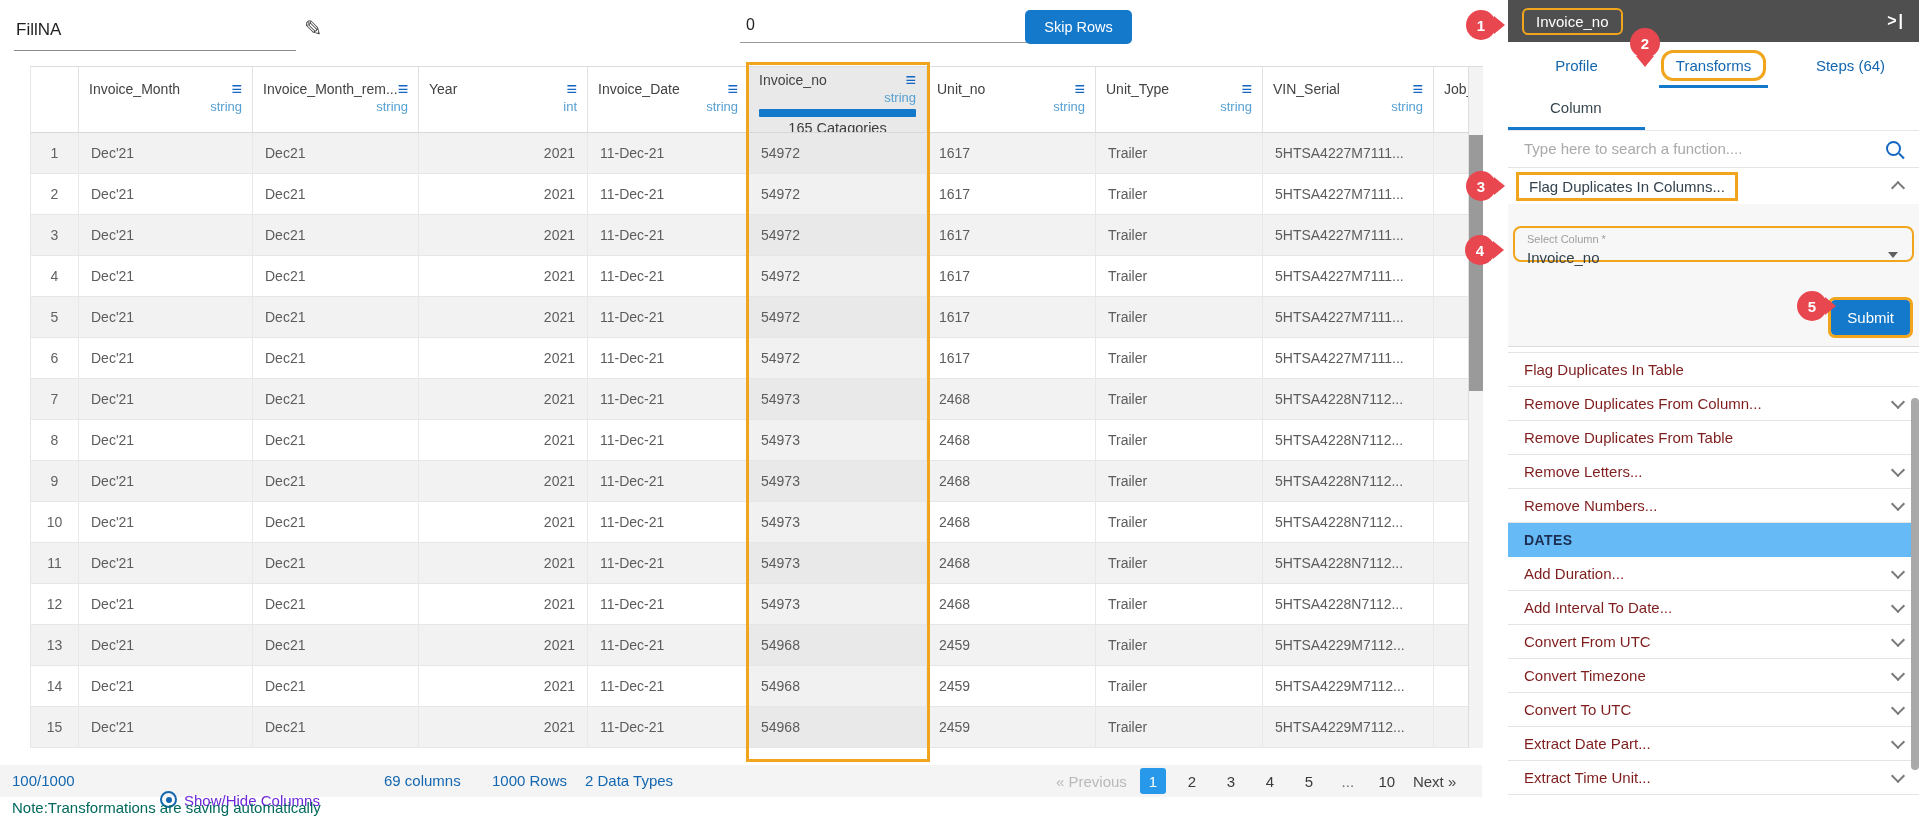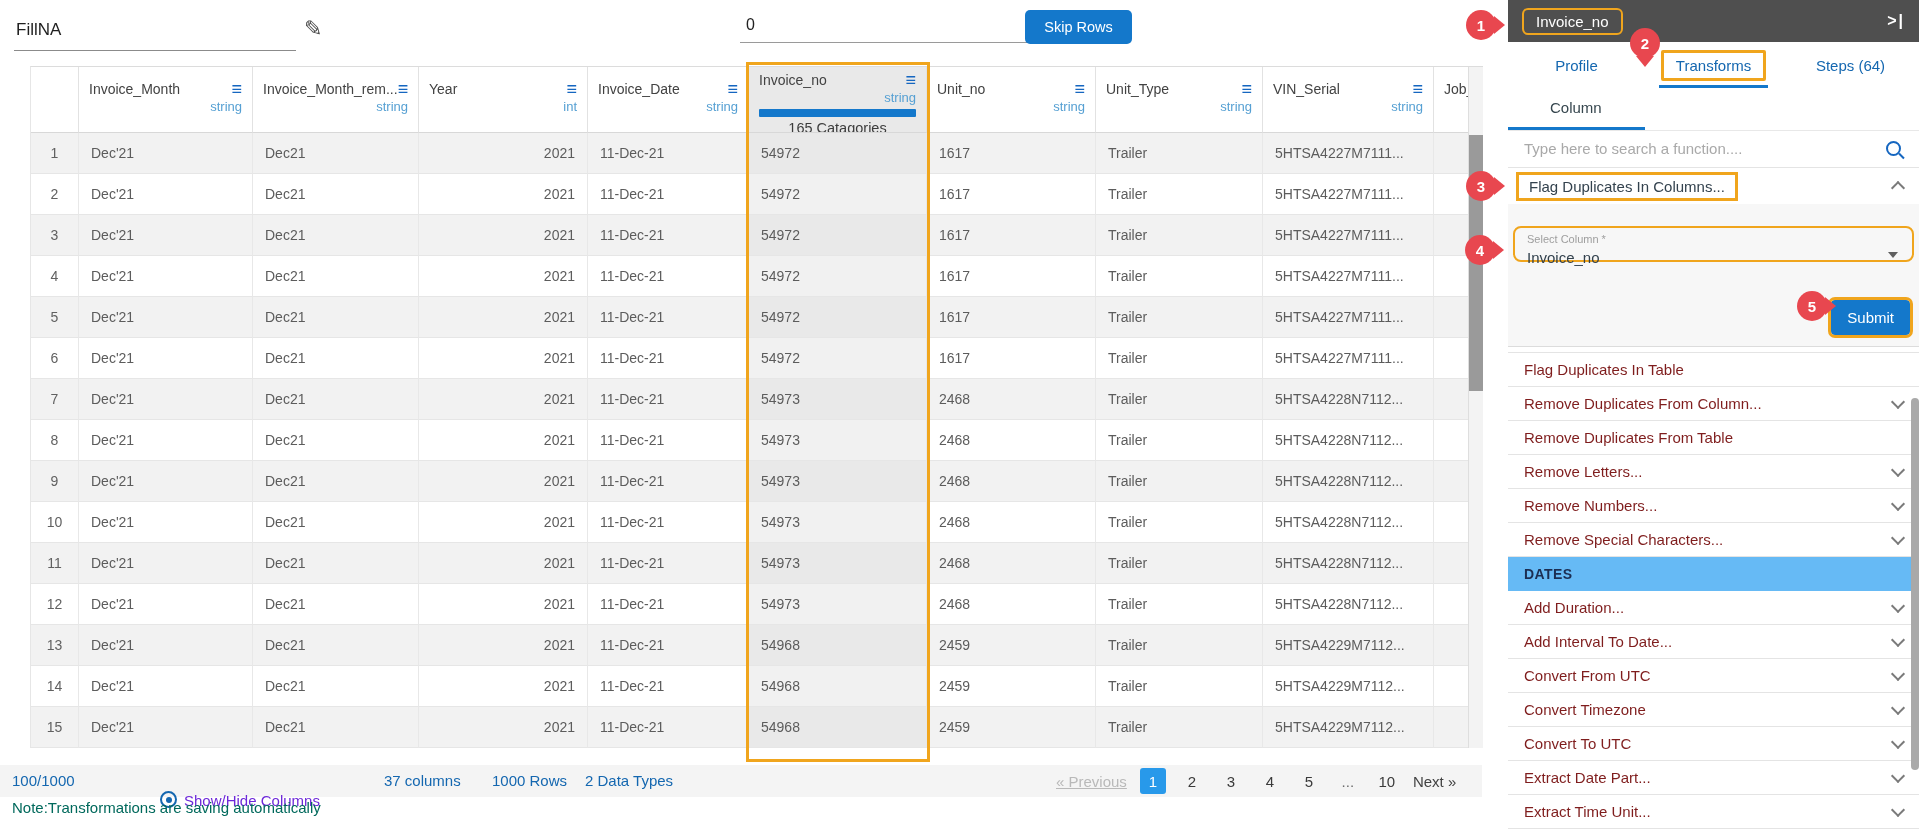--- a/index.html
+++ b/index.html
@@ -50,38 +50,38 @@
   .f-showhide{position:absolute;left:160px;color:#6d28d9;cursor:pointer;margin-top:20px;}
   .eye-icon{width:13px;height:13px;border-radius:50%;border:2px solid #1467b0;display:inline-block;
     position:relative;vertical-align:-2px;margin-right:7px;}
   .eye-icon::after{content:"";position:absolute;left:3.5px;top:3.5px;width:6px;height:6px;
     border-radius:50%;background:#1467b0;}
   .f-stat1{position:absolute;left:384px;color:#1467b0;}
   .f-stat2{position:absolute;left:492px;color:#1467b0;text-align:right;}
   .f-stat3{position:absolute;left:585px;color:#1467b0;}
   .pagination{position:absolute;left:1056px;top:0;height:32px;display:flex;align-items:center;
     gap:13px;font-size:15px;}
-  .pg-prev{color:#b9b9b9;cursor:default;text-decoration:underline;}
+  .pg-prev{color:#b9b9b9;cursor:default;}
   .page{min-width:26px;height:26px;display:flex;align-items:center;justify-content:center;
     color:#3a3a3a;cursor:pointer;}
   .page.active{background:#2899ea;color:#fff;border-radius:3px;}
   .page.ell{color:#6b6b6b;cursor:default;}
   .pg-next{color:#424242;cursor:pointer;}
   .note{position:absolute;left:12px;top:799px;font-size:15px;color:#00695c;}
   
   .sidebar{position:absolute;left:1508px;top:0;width:411px;height:833px;background:#fff;}
   .sb-header{position:absolute;top:0;left:0;right:0;height:42px;background:#4f4f4f;
     display:flex;align-items:center;justify-content:space-between;padding:0 14px;box-sizing:border-box;}
   .sb-title-box{border:2px solid #f0a51d;border-radius:6px;color:#fff;font-size:15px;padding:3px 12px;}
   .sb-collapse{color:#fff;font-size:16px;font-weight:bold;letter-spacing:2px;cursor:pointer;}
   .sb-tabs{position:absolute;top:42px;left:0;right:0;height:46px;display:flex;}
   .sb-tab{flex:1;display:flex;align-items:center;justify-content:center;color:#1467b0;
     font-size:15px;position:relative;cursor:pointer;}
   .sb-tab.active::after{content:"";position:absolute;bottom:0;left:14px;right:14px;height:3px;background:#1478cb;}
-  .obox-label{border:3px solid #f0a51d;padding:4px 12px;border-radius:2px;}
+  .obox-label{border:3px solid #f0a51d;padding:4px 12px;border-radius:12px;}
   .sb-subtab{position:absolute;top:88px;left:0;right:0;height:42px;border-bottom:1px solid #e8e8e8;}
   .sb-subtab-label{position:absolute;left:42px;top:11px;font-size:15px;color:#37474f;cursor:pointer;}
   .sb-subtab::after{content:"";position:absolute;left:0;bottom:0;width:137px;height:3px;background:#1478cb;}
   .sb-search{position:absolute;top:130px;left:0;right:0;height:38px;border-bottom:1px solid #e4e4e4;
     display:flex;align-items:center;padding:0 14px;box-sizing:border-box;}
   .sb-search input{flex:1;border:none;outline:none;font-size:15px;color:#333;font-family:inherit;background:transparent;}
   .sb-search input::placeholder{color:#a9a9a9;}
   .mag-icon{width:11px;height:11px;border:2px solid #1566c0;border-radius:50%;position:relative;
     margin-right:4px;cursor:pointer;}
   .mag-icon::after{content:"";position:absolute;width:7px;height:2px;background:#1566c0;
@@ -385,21 +385,21 @@
     </div>
   <div class="t-scroll">
     <div class="t-thumb"></div>
   </div>
 </div>
 <div class="col-highlight"></div>
 
 <div class="footer">
   <span class="f-count">100/1000</span>
   <span class="f-showhide"><span class="eye-icon"></span><span>Show/Hide Columns</span></span>
-  <span class="f-stat1">37 columns</span>
+  <span class="f-stat1">69 columns</span>
   <span class="f-stat2">1000 Rows</span>
   <span class="f-stat3">2 Data Types</span>
   <div class="pagination" id="pagination">
       <div class="pg-prev">«   Previous</div>
       <div class="page active">1</div>
       <div class="page">2</div>
       <div class="page">3</div>
       <div class="page">4</div>
       <div class="page">5</div>
       <div class="page ell">...</div>
@@ -456,24 +456,20 @@
         <span>Remove Duplicates From Table</span>
       </div>
       <div class="sb-item">
         <span>Remove Letters...</span>
         <div class="chev down"></div>
       </div>
       <div class="sb-item">
         <span>Remove Numbers...</span>
         <div class="chev down"></div>
       </div>
-      <div class="sb-item">
-        <span>Remove Special Characters...</span>
-        <div class="chev down"></div>
-      </div>
       <div class="sb-item section">DATES</div>
       <div class="sb-item">
         <span>Add Duration...</span>
         <div class="chev down"></div>
       </div>
       <div class="sb-item">
         <span>Add Interval To Date...</span>
         <div class="chev down"></div>
       </div>
       <div class="sb-item">

